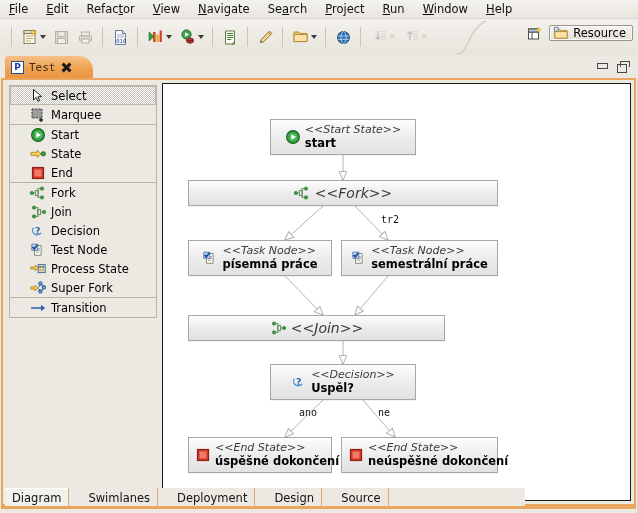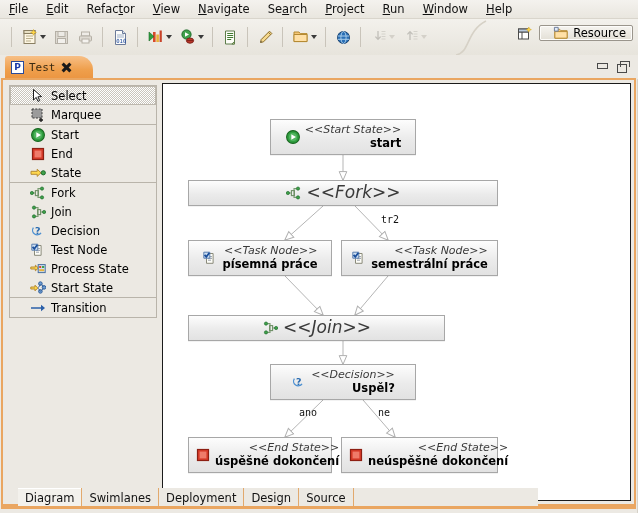--- a/index.html
+++ b/index.html
@@ -73,21 +73,21 @@
   #perspbar {
     position: absolute; right: 4px; top: 21px;
     display: flex; align-items: center; gap: 3px;
   }
   .persp-open {
     width: 24px; height: 24px;
     display: flex; align-items: center; justify-content: center;
   }
   .persp-btn {
     display: flex; align-items: center; gap: 4px;
-    height: 16px; padding: 1px 6px 1px 13px;
+    height: 16px; padding: 1px 6px 1px 3px;
     border: 1px solid #9a958c;
     border-radius: 2px;
     background: linear-gradient(#f6f4f0, #e3dfd6);
     font-size: 11.5px;
     box-shadow: inset 0 0 0 1px #fdfcfa;
     text-align: right;
   }
 
   
   #tabstrip {
@@ -197,53 +197,54 @@
     position: absolute;
     background: linear-gradient(#fdfdfd, #ebebeb 55%, #e2e2e2);
     border: 1px solid #a7a7a7;
     display: flex; align-items: center;
     box-shadow: 0 1px 0 rgba(0,0,0,0.05);
   }
   .node-inner {
     display: flex; align-items: center; gap: 4px;
     margin: 0 auto; padding: 0 6px;
   }
-  .node-text { display: flex; flex-direction: column; align-items: flex-end; line-height: 1.15; }
+  .node-text { display: flex; flex-direction: column; align-items: flex-start; line-height: 1.15; }
   .stereo {
     font-style: italic; font-size: 11px; color: #3a3a3a;
     font-family: "DejaVu Sans", sans-serif;
     white-space: nowrap;
   }
   .nname {
     font-weight: bold; font-size: 11.5px; color: #000;
     font-family: "DejaVu Sans", sans-serif;
     white-space: nowrap;
   }
   .node.bar .node-inner { gap: 5px; }
-  .node.bar .stereo { font-size: 17px; }
+  .node.bar .stereo { font-size: 14px; }
   .nico { width: 16px; height: 16px; flex: 0 0 16px; position: relative; }
   .edgelabel {
     position: absolute;
     font-size: 10px;
     font-family: "DejaVu Sans Mono", monospace;
     color: #111;
     white-space: nowrap;
   }
   svg.edges {
     position: absolute; left: 0; top: 0;
     width: 469px; height: 418px;
     pointer-events: none;
   }
 
   
   #bottom-tabs {
-    position: absolute; left: 18px; top: 488px;
+    position: absolute; left: 5px; top: 488px;
     width: 520px; height: 20px;
     display: flex; align-items: stretch;
     background: #ece9e3;
+    gap: 12px;
   }
   .btab {
     display: flex; align-items: center;
     padding: 0 7px;
     font-size: 11.5px;
     font-family: "DejaVu Sans", sans-serif;
     color: #111;
     border-right: 1px solid #e2a96d;
     background: #ece9e3;
     white-space: nowrap;
@@ -456,31 +457,31 @@
           <div class="pal-item">
             <span class="pal-ico"><svg width="16" height="16" viewBox="0 0 16 16">
                 <circle cx="8" cy="8" r="6.4" fill="#2f9e3f" stroke="#17661f" stroke-width="1.1"></circle>
                 <circle cx="8" cy="8" r="4" fill="#7fd08c" opacity=".45"></circle>
                 <path d="M6.3 5.2 L11 8 L6.3 10.8 z" fill="#ffffff"></path>
               </svg></span>
             <span>Start</span>
           </div>
           <div class="pal-item">
             <span class="pal-ico"><svg width="16" height="16" viewBox="0 0 16 16">
+                <path d="M1 6.3h6.2V4.2L11 7.8 7.2 11.4V9.3H1z" fill="#ffd84d" stroke="#b58a33"></path>
+                <circle cx="13.3" cy="7.8" r="2.1" fill="#3fa14b" stroke="#1d6b29"></circle>
+              </svg></span>
+            <span>State</span>
+          </div>
+          <div class="pal-item">
+            <span class="pal-ico"><svg width="16" height="16" viewBox="0 0 16 16">
                 <rect x="2.5" y="2.5" width="11" height="11" fill="#d83b2a" stroke="#8d1f13" stroke-width="1.2"></rect>
                 <rect x="4.6" y="4.6" width="6.8" height="6.8" fill="#ef7b6a"></rect>
               </svg></span>
             <span>End</span>
-          </div>
-          <div class="pal-item">
-            <span class="pal-ico"><svg width="16" height="16" viewBox="0 0 16 16">
-                <path d="M1 6.3h6.2V4.2L11 7.8 7.2 11.4V9.3H1z" fill="#ffd84d" stroke="#b58a33"></path>
-                <circle cx="13.3" cy="7.8" r="2.1" fill="#3fa14b" stroke="#1d6b29"></circle>
-              </svg></span>
-            <span>State</span>
           </div>
         </div>
         <div class="pal-group">
           <div class="pal-item">
             <span class="pal-ico"><svg width="16" height="16" viewBox="0 0 16 16">
                 <path d="M2.2 8h3.4M8 8v-4.4h2.6M8 8v4.4h2.6" fill="none" stroke="#7a9b72" stroke-width="1.1"></path>
                 <rect x="5.4" y="5.6" width="3" height="5" fill="none" stroke="#6e8f66" stroke-width="1.1"></rect>
                 <circle cx="1.9" cy="8" r="1.6" fill="#3fa14b" stroke="#1d6b29" stroke-width=".7"></circle>
                 <circle cx="12" cy="3.6" r="1.6" fill="#3fa14b" stroke="#1d6b29" stroke-width=".7"></circle>
                 <circle cx="12" cy="12.4" r="1.6" fill="#3fa14b" stroke="#1d6b29" stroke-width=".7"></circle>
@@ -524,21 +525,21 @@
             <span>Process State</span>
           </div>
           <div class="pal-item">
             <span class="pal-ico"><svg width="16" height="16" viewBox="0 0 16 16">
                 <path d="M.8 7h4.2V5.2L7.8 8 5 10.8V9H.8z" fill="#ffd84d" stroke="#b58a33"></path>
                 <circle cx="10.4" cy="3.6" r="1.8" fill="#6f9ed4" stroke="#35629c"></circle>
                 <circle cx="14" cy="7.4" r="1.8" fill="#6f9ed4" stroke="#35629c"></circle>
                 <circle cx="10.4" cy="11.4" r="1.8" fill="#6f9ed4" stroke="#35629c"></circle>
                 <path d="M8.4 7.6l2-3.2M8.4 8.4l2 3M11.6 4.4l1.6 2.2M11.6 10.6l1.6-2.2" stroke="#35629c"></path>
               </svg></span>
-            <span>Start State</span>
+            <span>Super Fork</span>
           </div>
         </div>
         <div class="pal-group last">
           <div class="pal-item">
             <span class="pal-ico"><svg width="16" height="16" viewBox="0 0 16 16">
                 <path d="M1 8h11" stroke="#2b5fa8" stroke-width="1.5"></path>
                 <path d="M11 4.8L15 8l-4 3.2z" fill="#2b5fa8"></path>
               </svg></span>
             <span>Transition</span>
           </div>

